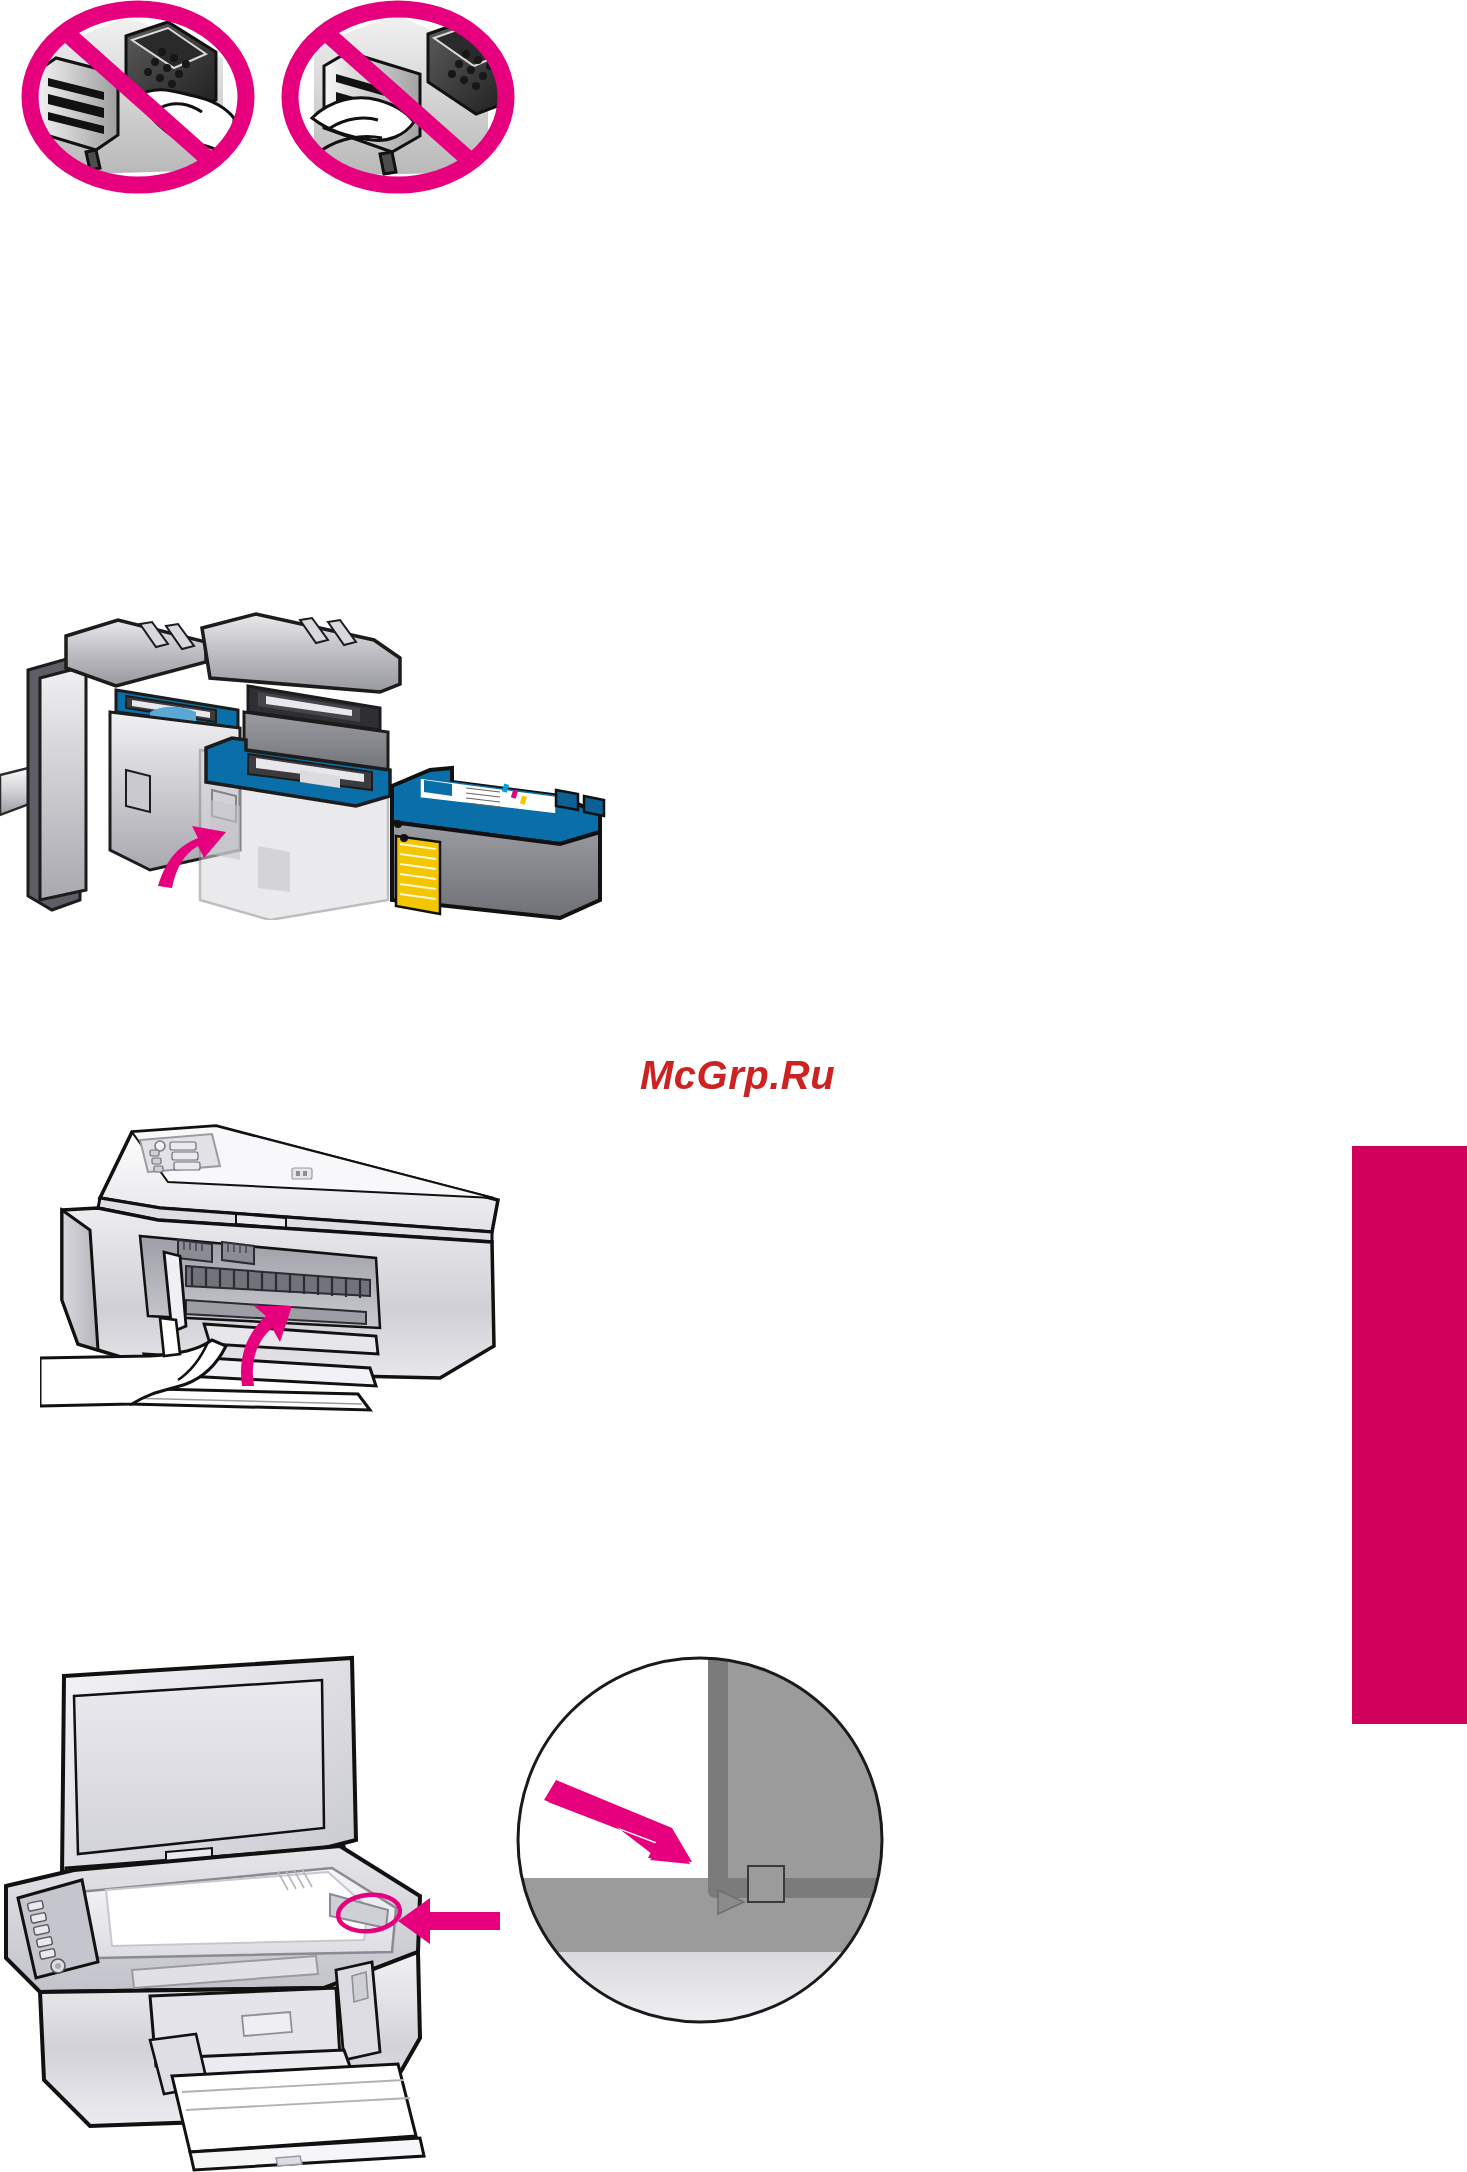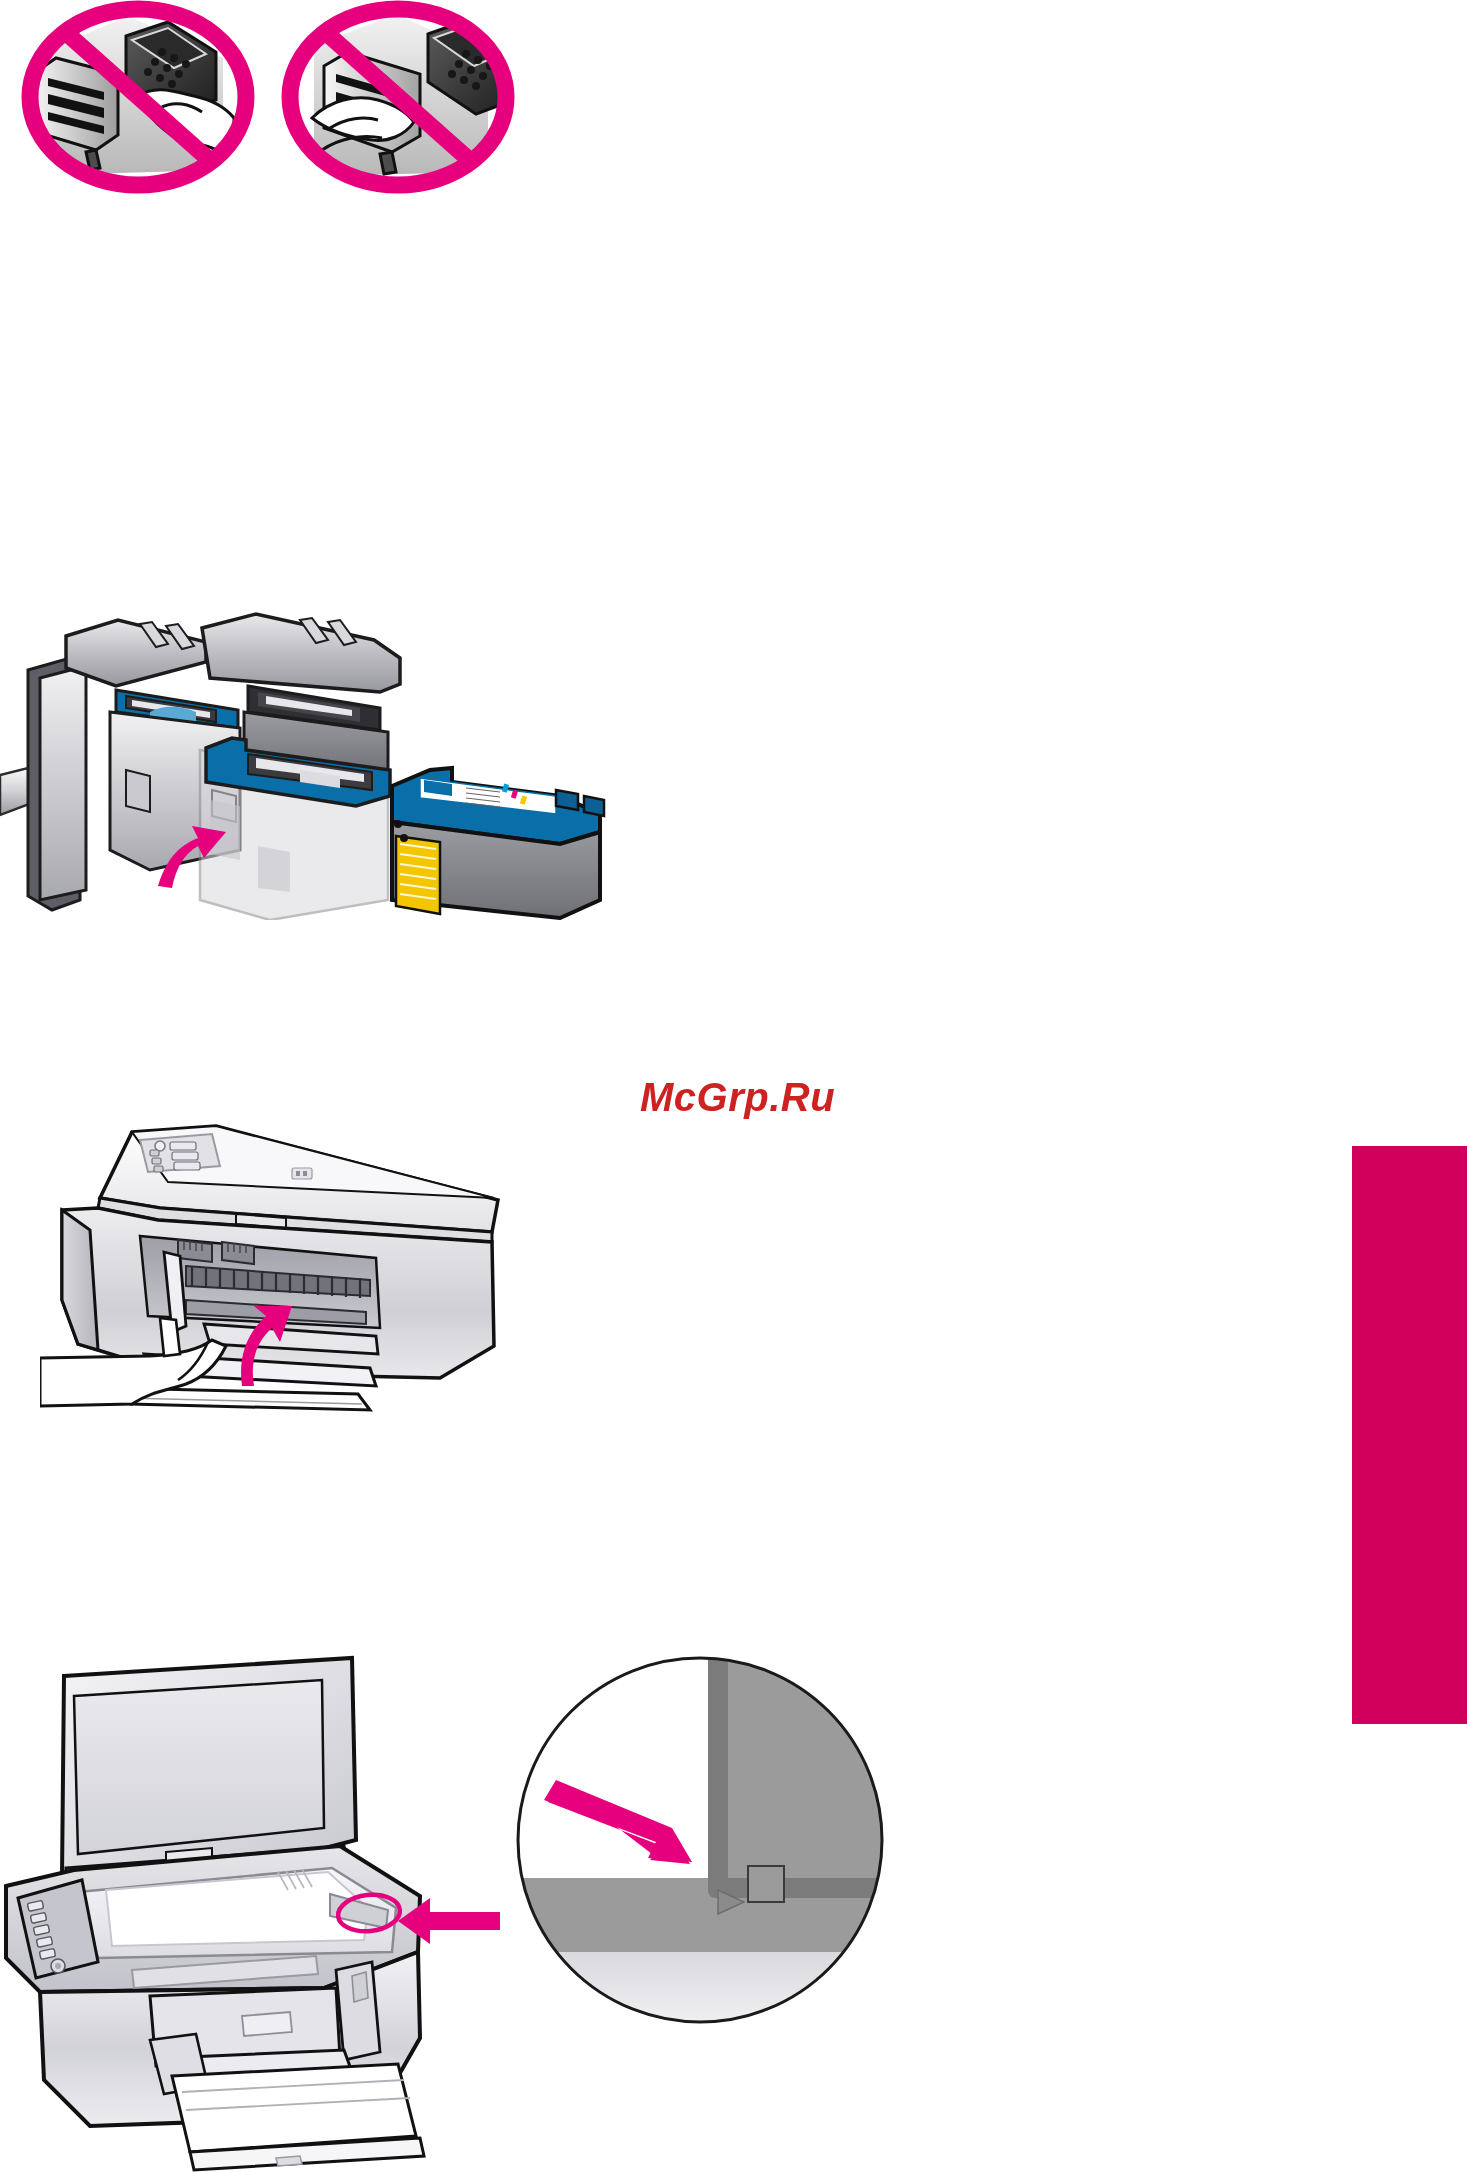--- a/index.html
+++ b/index.html
@@ -34,21 +34,21 @@
   #carriage-figure {
     left: 0px;
     top: 600px;
     width: 620px;
     height: 320px;
   }
 
   
   #watermark {
     left: 640px;
-    top: 1075px;
+    top: 1053px;
     font-size: 40px;
     font-style: italic;
     font-weight: bold;
     color: #cc2222;
     letter-spacing: 0.5px;
     white-space: nowrap;
     font-family: "Liberation Sans", sans-serif;
   }
 
   

